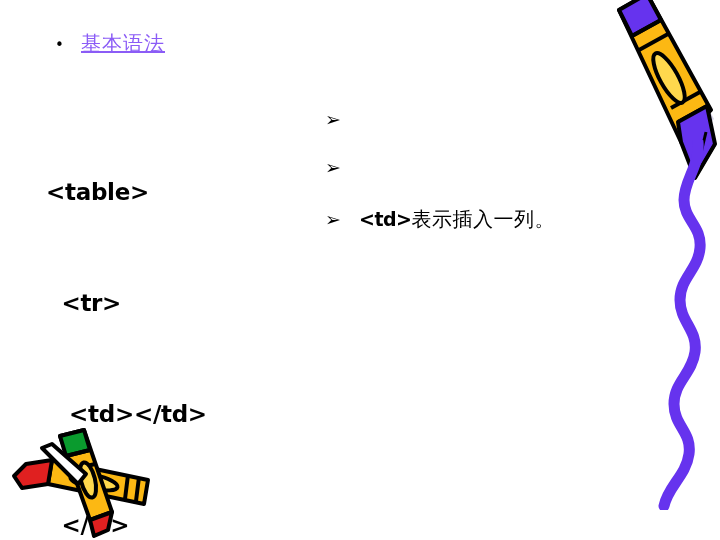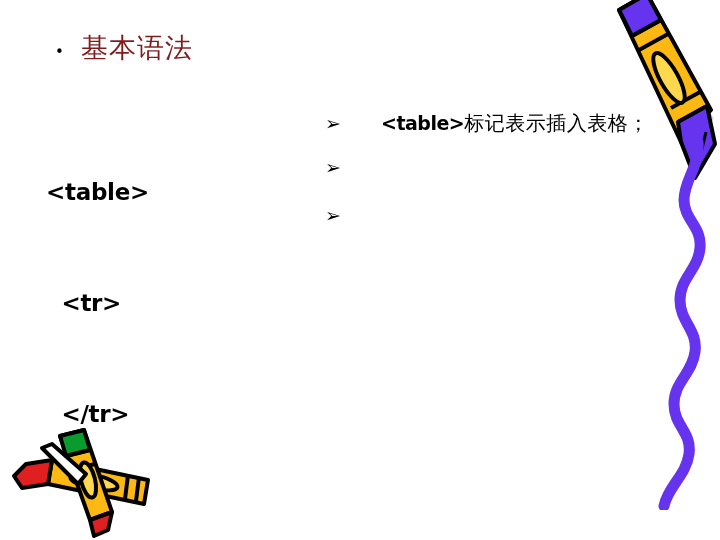--- a/index.html
+++ b/index.html
@@ -26,24 +26,25 @@
   }
   #title-bullet {
     font-size: 15px;
     line-height: 1;
     color: #000;
     width: 26px;
     flex: 0 0 26px;
   }
   #title-text {
     font-family: "DejaVu Serif", serif;
-    font-size: 27px;
-    color: #7f1d1d;
+    font-size: 20px;
+    color: #8b5cf6;
     letter-spacing: 1px;
     white-space: nowrap;
+    text-decoration: underline;
   }
 
   
   #code-block {
     position: absolute;
     left: 46px;
     top: 100px;
     font-family: "DejaVu Sans", sans-serif;
     font-weight: bold;
     font-size: 23px;
@@ -104,39 +105,40 @@
 <div id="slide">
 
   <div id="title-row">
     <span id="title-bullet">•</span>
     <span id="title-text">基本语法</span>
   </div>
 
   <div id="code-block">
     <div class="code-line">&lt;table&gt;</div>
     <div class="code-line">  &lt;tr&gt;</div>
+    <div class="code-line">   &lt;td&gt;&lt;/td&gt;</div>
     <div class="code-line">  &lt;/tr&gt;</div>
     
   </div>
 
   <div id="points">
 
     <div class="point-row">
       <span class="point-arrow">➢</span>
-      <span class="point-text indent-extra">
-        <span class="tag">&lt;table&gt;</span><span>标记表示插入表格；</span>
-      </span>
     </div>
 
     <div class="point-row">
       <span class="point-arrow">➢</span>
     </div>
 
     <div class="point-row">
       <span class="point-arrow">➢</span>
+      <span class="point-text">
+        <span class="tag">&lt;td&gt;</span><span>表示插入一列。</span>
+      </span>
     </div>
 
   </div>
 
   <svg class="art" id="crayon-top-right" width="150" height="190" viewBox="0 0 150 190">
     <g>
 
       <path d="M50 14 L70 2 L132 120 L104 150 Z" fill="#B9B4D8" opacity="0.55" transform="translate(7,7)"></path>
 
       <path d="M44 18 L72 2 L136 118 L106 150 Z" fill="#FCB813" stroke="#000" stroke-width="4" stroke-linejoin="round"></path>

